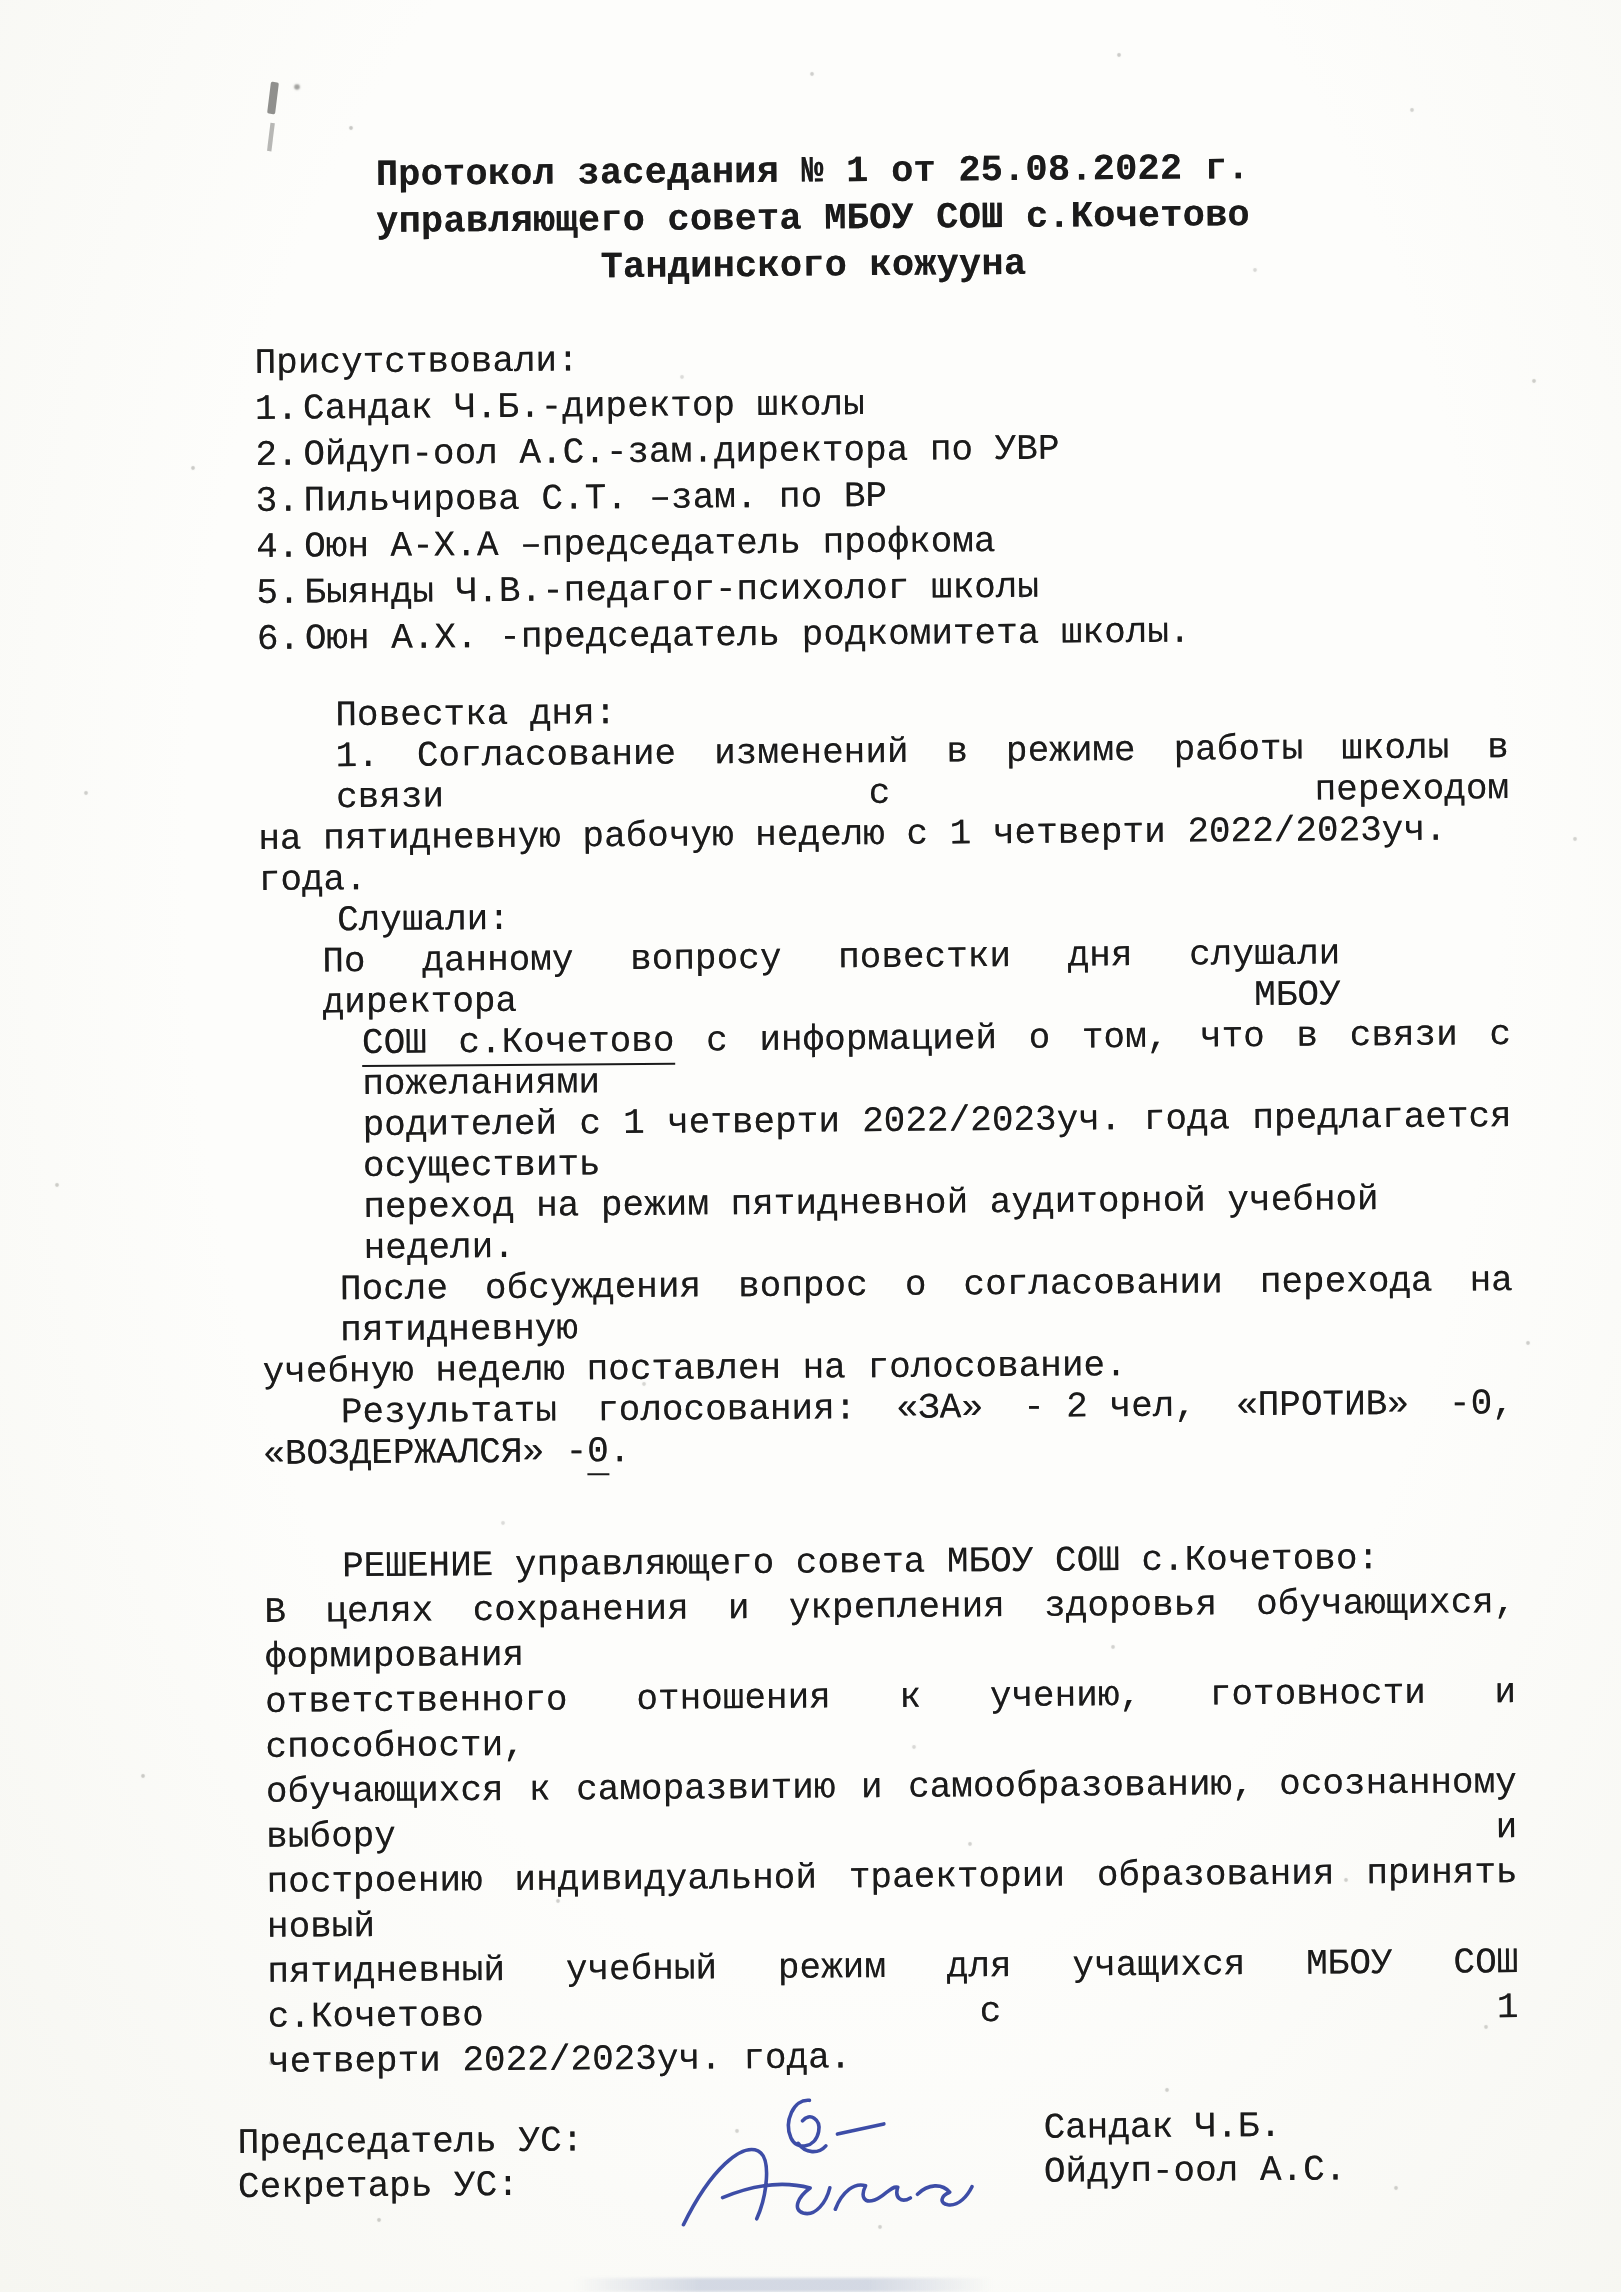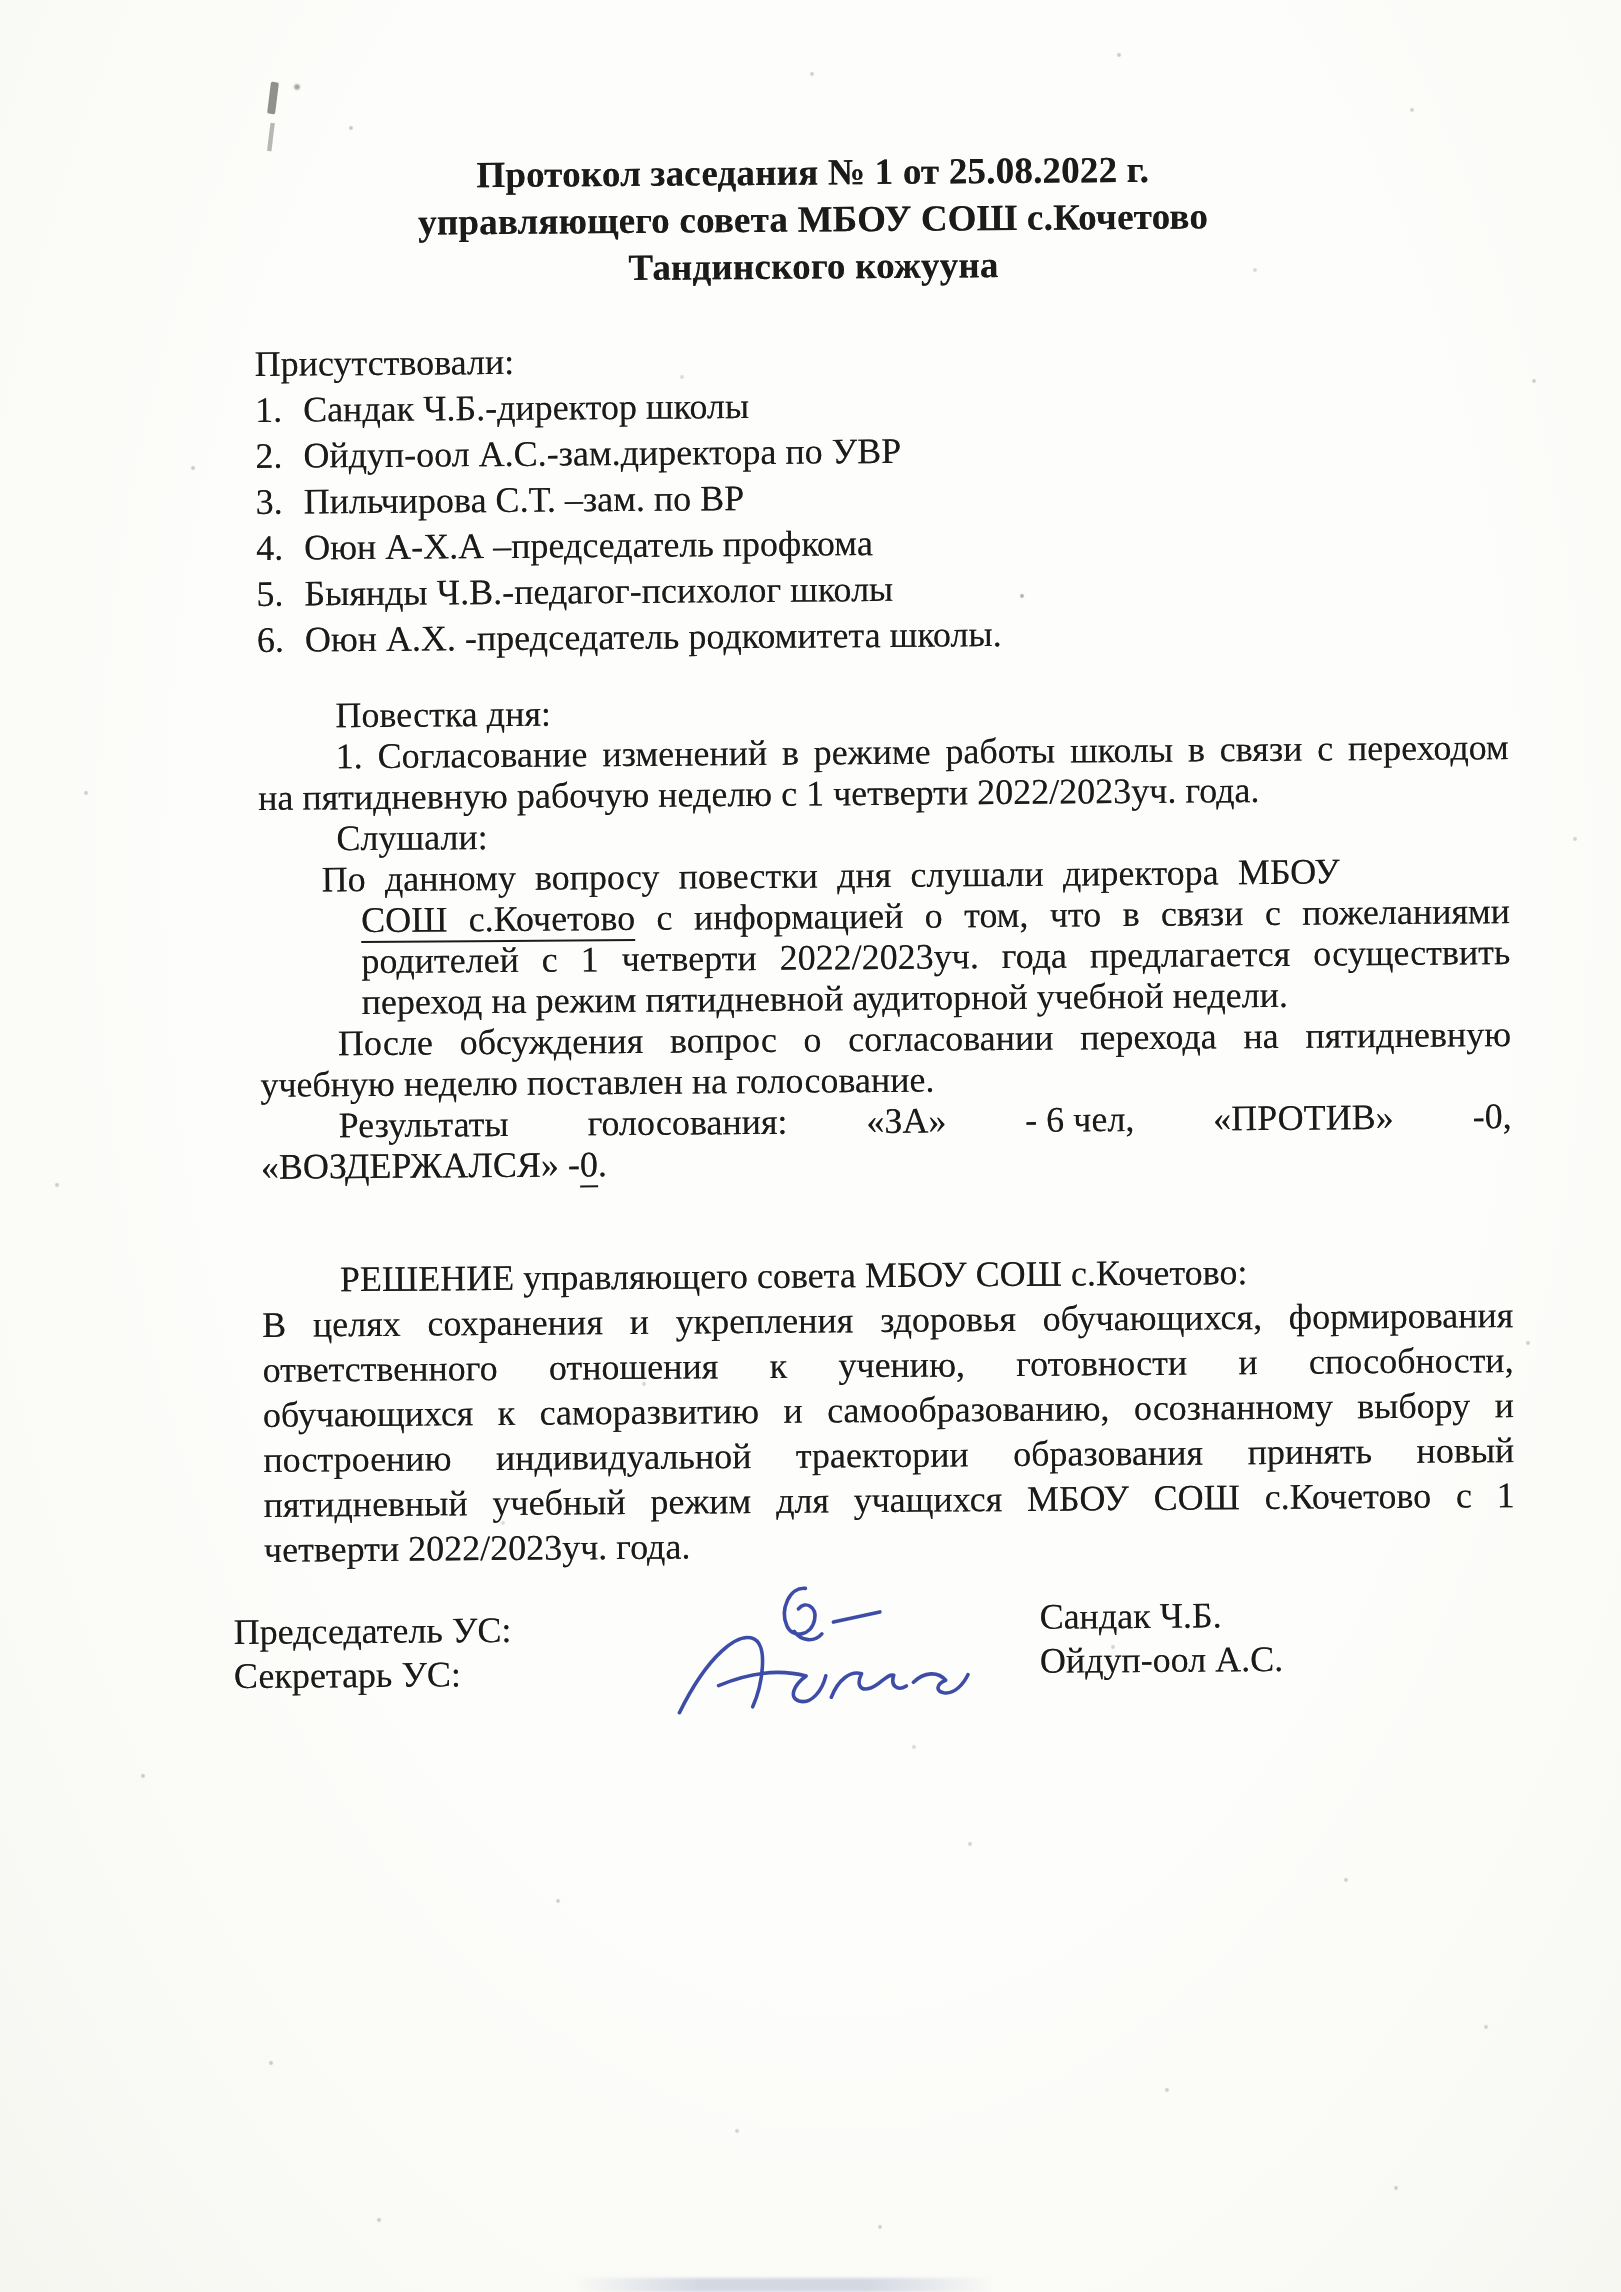--- a/index.html
+++ b/index.html
@@ -1,21 +1,21 @@
 <!DOCTYPE html>
 <html style="font-size:14.3px"><head>
 <meta charset="utf-8">
 <style>
   html,body{margin:0;padding:0;background:#e8e8e6;}
   .page{
     position:relative;width:1621px;height:2293px;overflow:hidden;
     background:
       radial-gradient(ellipse at 52% 38%, #fdfdfb 55%, #f6f6f1 100%),
       #fbfbf8;
-    font-family:Liberation Serif, serif;
+    font-family:Liberation Mono, monospace;
     color:#1b1b1b;
   }
   .content{
     position:absolute;left:253px;top:148px;width:1251px;
     transform:rotate(-0.45deg);
     transform-origin:627px 0;
     text-shadow:0 0 0.6px rgba(25,25,25,0.65);
   }
   .title{width:1119px;text-align:center;font-weight:700;font-size:37px;line-height:47px;letter-spacing:0.2px;}
   .sec{font-size:36px;}
@@ -101,21 +101,21 @@
       <div class="p-ind2 jl">По данному вопросу повестки дня слушали директора МБОУ</div>
       <div class="p-ind3 jl"><span class="u">СОШ с.Кочетово</span><span> с информацией о том, что в связи с пожеланиями</span></div>
       <div class="p-ind3 jl">родителей с 1 четверти 2022/2023уч. года предлагается осуществить</div>
       <div class="p-ind3">переход на режим пятидневной аудиторной учебной недели.</div>
       <div class="p-ind jl">После обсуждения вопрос о согласовании перехода на пятидневную</div>
       <div>учебную неделю поставлен на голосование.</div>
       <div class="vote-line">
         <span>Результаты</span>
         <span>голосования:</span>
         <span>«ЗА»</span>
-        <span>- 6 чел,</span>
+        <span>- 2 чел,</span>
         <span>«ПРОТИВ»</span>
         <span>-0,</span>
       </div>
       <div><span>«ВОЗДЕРЖАЛСЯ» -</span><span class="u">0</span><span>.</span></div>
     </div>
 
     <div class="resolution sec">
       <div class="p-ind">РЕШЕНИЕ управляющего совета МБОУ СОШ с.Кочетово:</div>
       <div class="jl">В целях сохранения и укрепления здоровья обучающихся, формирования</div>
       <div class="jl">ответственного отношения к учению, готовности и способности,</div>

